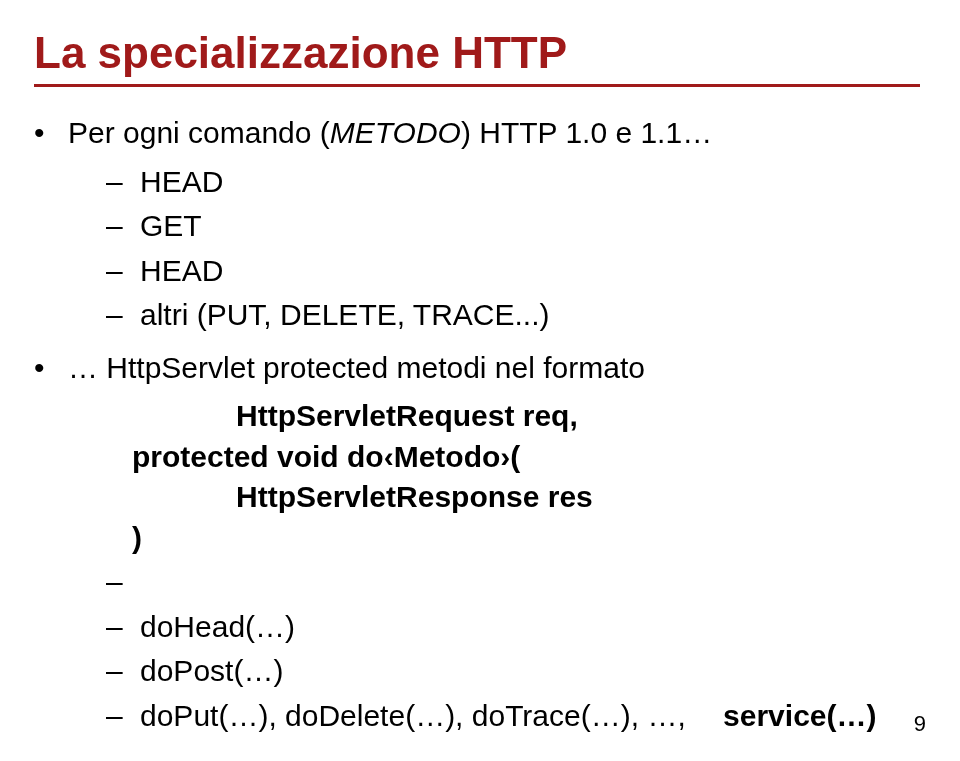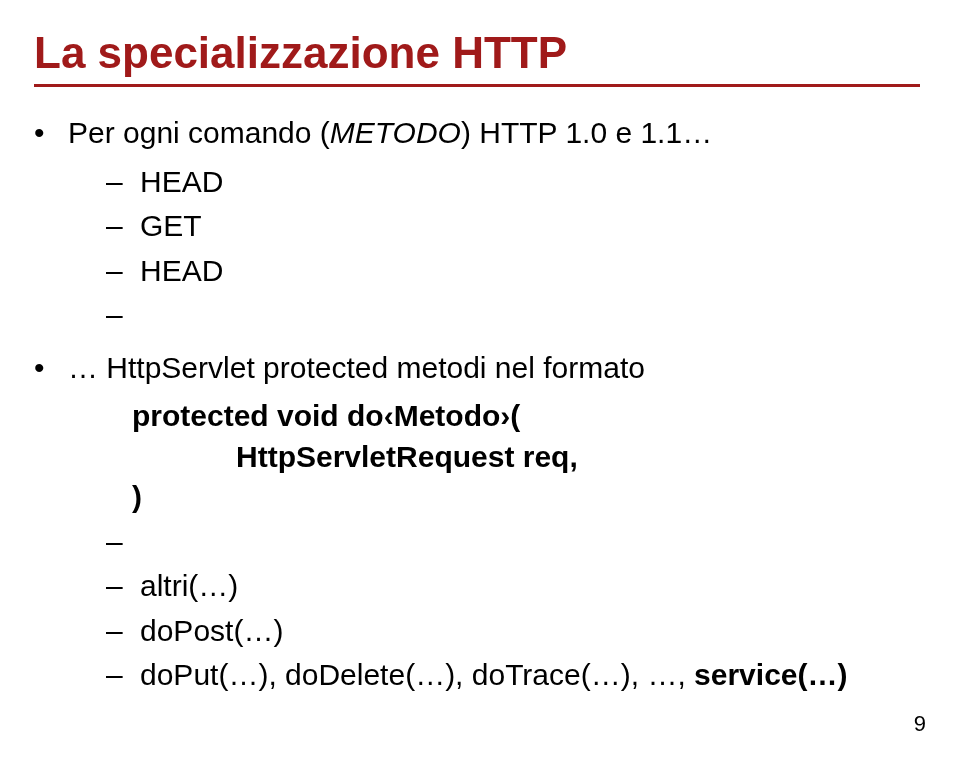--- a/index.html
+++ b/index.html
@@ -52,21 +52,21 @@
   }
   .sub-item {
     display: flex;
     margin: 4px 0;
   }
   .sub-item .dash {
     width: 34px;
     flex-shrink: 0;
     text-align: left;
   }
-  .bold { font-weight: bold; }
+  .bold { font-weight: bold; margin-left: 29px; }
   .code-block {
     margin-left: 34px;
     margin-top: 4px;
   }
   .code-line1 { margin-left: 64px; }
   .code-line2 { margin-left: 168px; }
   .code-line3 { margin-left: 64px; }
   .pagenum {
     position: absolute;
     bottom: 24px;
@@ -99,41 +99,43 @@
       <div class="sub-item">
         <span class="dash">–</span>
         <span>GET</span>
       </div>
       <div class="sub-item">
         <span class="dash">–</span>
         <span>HEAD</span>
       </div>
       <div class="sub-item">
         <span class="dash">–</span>
+        <span>altri (PUT, DELETE, TRACE...)</span>
       </div>
     </div>
 
     <div class="bullet">
       <span class="dot"></span>
       <span>… HttpServlet protected metodi nel formato</span>
     </div>
 
     <div class="code-block">
+      <div class="bold code-line2">HttpServletRequest req,</div>
       <div class="bold code-line1">protected void do‹Metodo›(</div>
-      <div class="bold code-line2">HttpServletRequest req,</div>
+      <div class="bold code-line2">HttpServletResponse res</div>
       <div class="bold code-line3">)</div>
     </div>
 
     <div class="sub">
       <div class="sub-item">
         <span class="dash">–</span>
       </div>
       <div class="sub-item">
         <span class="dash">–</span>
-        <span>altri(…)</span>
+        <span>doHead(…)</span>
       </div>
       <div class="sub-item">
         <span class="dash">–</span>
         <span>doPost(…)</span>
       </div>
       <div class="sub-item">
         <span class="dash">–</span>
         <span>
           <span>doPut(…), doDelete(…), doTrace(…), …, </span><span class="bold">service(…)</span>
         </span>

